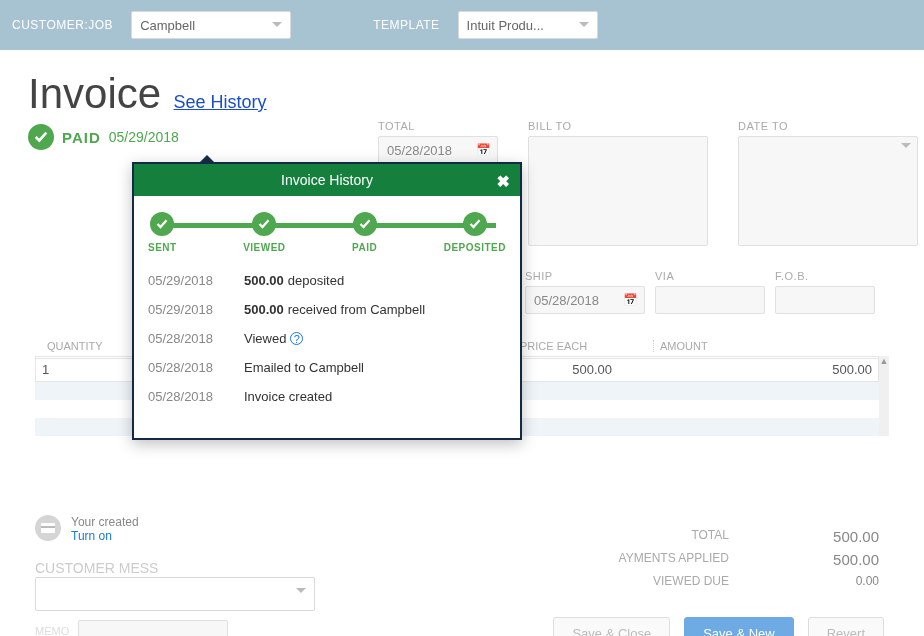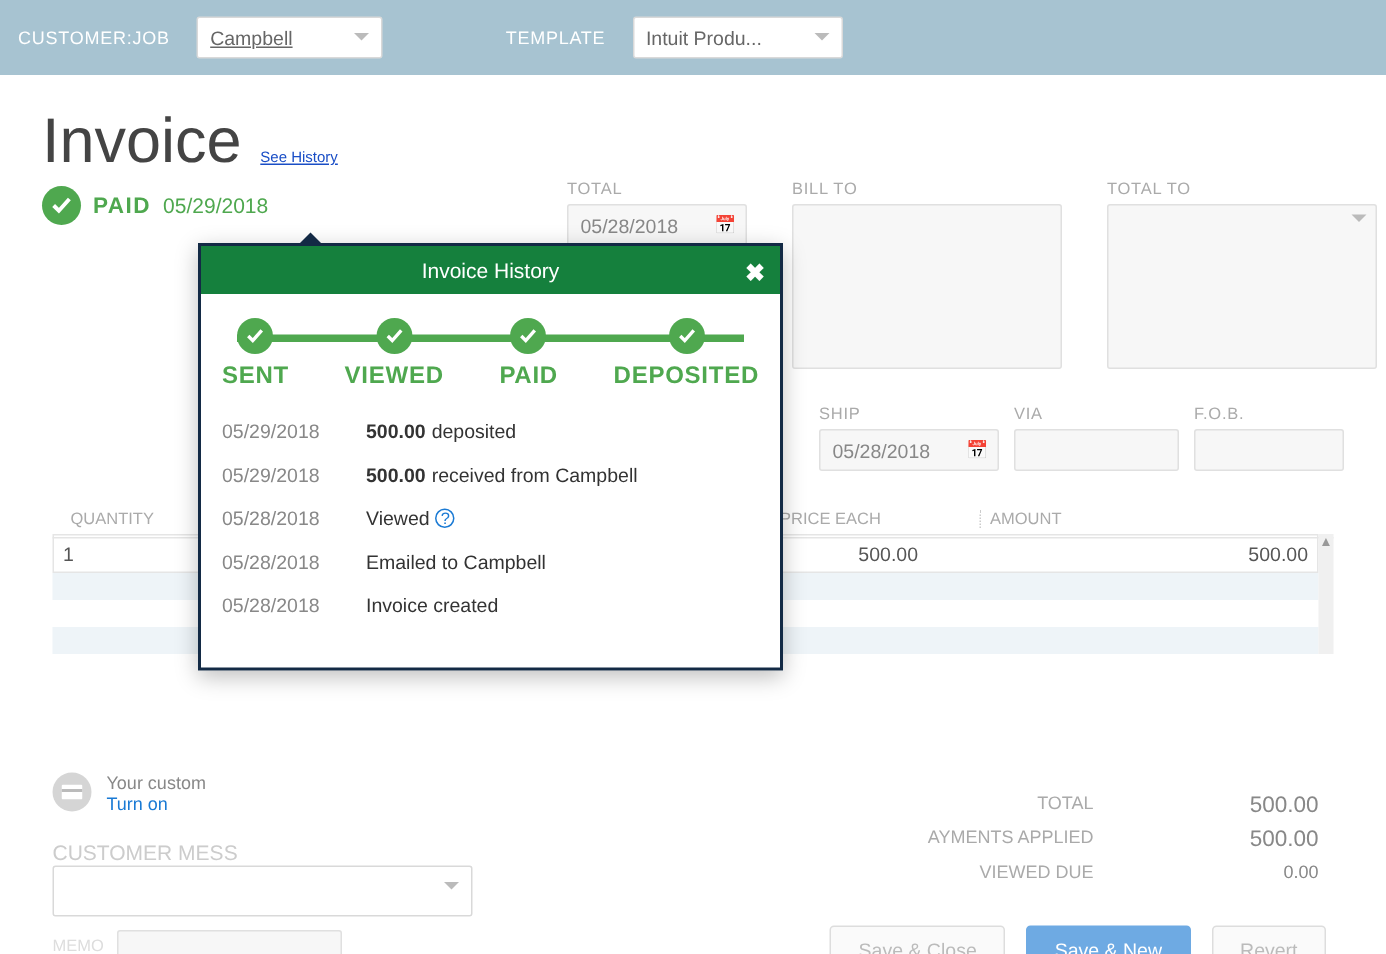--- a/index.html
+++ b/index.html
@@ -3,35 +3,35 @@
 <meta charset="utf-8">
 <style>
   * { box-sizing: border-box; margin: 0; padding: 0; font-family: Arial, Helvetica, sans-serif; }
   body { width: 924px; height: 636px; background: #fff; overflow: hidden; position: relative; }
   .topbar { height: 50px; background: #a7c3d1; display: flex; align-items: center; padding: 0 12px; gap: 18px; color: #fff; font-size: 12px; }
   .topbar .lbl { letter-spacing: 0.5px; }
   .dd { background: #fff; border: 1px solid #d9d9d9; height: 28px; padding: 2px 28px 2px 8px; display:inline-flex; align-items:center; border-radius:2px; color:#666; font-size:13px; position:relative;}
   .dd .caret { position:absolute; right:8px; top:10px; border-top:5px solid #bbb; border-left:5px solid transparent; border-right:5px solid transparent; }
   .content { padding: 20px 28px; position: relative; }
   h1 { font-size: 42px; font-weight: 400; color:#444; display:inline-block; }
-  .see-history { color:#1a4ec6; font-size:10px; text-decoration: underline; margin-left:8px; }
+  .see-history { color:#1a4ec6; font-size:18px; text-decoration: underline; margin-left:8px; }
   .paid-row { display:flex; align-items:center; gap:8px; margin-top:6px; }
   .badge-check { width:26px; height:26px; border-radius:50%; background:#4fa84f; display:flex; align-items:center; justify-content:center; }
   .badge-check svg { width:14px; height:14px; }
   .paid-text { color:#4fa84f; font-weight:bold; font-size:15px; letter-spacing:1px; }
   .paid-date { color:#4fa84f; font-size:14px; }
   .form-cols { display:flex; gap:30px; position:absolute; left:378px; top:70px; }
   .col { display:flex; flex-direction:column; gap:4px; }
   .flabel { color:#aaa; font-size:11px; letter-spacing:0.5px; }
   .input { background:#f7f7f7; border:1px solid #e0e0e0; height:28px; padding:4px 8px; font-size:13px; color:#888; display:flex; align-items:center; border-radius:2px; position:relative; }
   .input.date { width:120px; }
   .input.date .cal { position:absolute; right:6px; color:#bbb; font-size:12px; }
   .bigbox { width:180px; height:110px; background:#f7f7f7; border:1px solid #e0e0e0; border-radius:2px; position:relative; }
   .bigbox .caret2 { position:absolute; right:6px; top:6px; border-top:5px solid #bbb; border-left:5px solid transparent; border-right:5px solid transparent; }
-  .section2 { display:flex; gap:10px; position:absolute; left:525px; top:220px;margin-left:21px; }
+  .section2 { display:flex; gap:10px; position:absolute; left:525px; top:220px; }
   .tbl-header { display:flex; align-items:center; color:#aaa; font-size:11px; border-bottom:1px solid #e5e5e5; padding:10px 6px 6px 6px; position:absolute; left:35px; right:35px; top:280px; }
   .tbl-header > div { border-left:1px dotted #ccc; padding-left:6px; }
   .tbl-header > div:first-child { border-left:none; }
   .th-qty { width:100px;} .th-price{ width:140px; margin-left:auto; padding-left:10px;} .th-amt{ width:230px; padding-left:10px;}
   .tbl-row { display:flex; align-items:center; border:1px solid #e5e5e5; padding:6px; font-size:13px; color:#555; position:absolute; left:35px; right:45px; top:306px; height:26px; }
   .tbl-row .c1{width:100px;} .tbl-row .c2{width:20px;} .tbl-row .cp{ margin-left:auto; width:130px; text-align:right; padding-right:40px;} .tbl-row .ca{ width:220px; text-align:right;}
   .stripe { position:absolute; left:35px; right:45px; top:332px; height:18px; background:#eef4f8; }
   .stripe2 { position:absolute; left:35px; right:45px; top:368px; height:18px; background:#eef4f8; }
   .scroll-up { position:absolute; right:35px; top:306px; width:10px; height:80px; background:#f0f0f0; display:flex; align-items:flex-start; justify-content:center; }
   .footer-left { position:absolute; left:35px; top:465px; display:flex; align-items:flex-start; gap:10px; color:#888; font-size:12px; }
@@ -52,35 +52,35 @@
   
   .popup { position:absolute; left:132px; top:162px; width:390px; background:#fff; border:2px solid #132a45; box-shadow:0 4px 14px rgba(0,0,0,0.25); z-index:20; }
   .popup-hdr { background:#15803d; color:#fff; font-size:14px; text-align:center; padding:8px; position:relative; }
   .popup-close { position:absolute; right:10px; top:8px; font-size:16px; cursor:pointer; font-weight:bold; }
   .popup-body { padding:16px 14px 34px 14px; }
   .track { display:flex; justify-content:space-between; align-items:center; position:relative; margin-bottom:2px; }
   .track::before { content:''; position:absolute; left:10px; right:10px; top:11px; height:5px; background:#4fa84f; z-index:0; }
   .node { z-index:1; display:flex; flex-direction:column; align-items:center; gap:6px; }
   .node .noderound { width:24px; height:24px; border-radius:50%; background:#4fa84f; display:flex; align-items:center; justify-content:center; }
   .node .noderound svg { width:12px; height:12px; }
-  .node .nlbl { font-size:16px; font-weight:bold; color:#4fa84f; letter-spacing:0.5px;text-align:right; }
+  .node .nlbl { font-size:10px; font-weight:bold; color:#4fa84f; letter-spacing:0.5px;text-align:right; }
   .hist-list { margin-top:20px; display:flex; flex-direction:column; gap:14px; font-size:13px; }
   .hist-row { display:flex; gap:18px; align-items:center; }
   .hist-date { color:#888; width:78px; }
   .hist-desc { color:#333; display:flex; gap:4px; align-items:center; }
   .bold { font-weight:bold; }
   .info-ic { color:#1a7ad4; font-size:11px; border:1px solid #1a7ad4; border-radius:50%; width:13px; height:13px; display:inline-flex; align-items:center; justify-content:center; }
   .arrow-down { position:absolute; left:198px; top:155px; width:0; height:0; border-left:9px solid transparent; border-right:9px solid transparent; border-bottom:9px solid #132a45; z-index:21; }
 </style>
 </head>
 <body>
 
 <div class="topbar">
   <span class="lbl">CUSTOMER:JOB</span>
-  <div class="dd" style="width:124px;text-decoration:underline;">
+  <div class="dd" style="width:160px;">
     <span>Campbell</span>
     <span class="caret"></span>
   </div>
   <span class="lbl" style="margin-left:64px;">TEMPLATE</span>
   <div class="dd" style="width:140px;">
     <span>Intuit Produ...</span>
     <span class="caret"></span>
   </div>
 </div>
 
@@ -104,21 +104,21 @@
         <span>05/28/2018</span>
         <span class="cal">📅</span>
       </div>
       <span class="flabel" style="margin-top:10px;">INVOICE #</span>
     </div>
     <div class="col">
       <span class="flabel">BILL TO</span>
       <div class="bigbox"></div>
     </div>
     <div class="col">
-      <span class="flabel">TOTAL TO</span>
+      <span class="flabel">DATE TO</span>
       <div class="bigbox">
         <span class="caret2"></span>
       </div>
     </div>
   </div>
 
   <div class="section2">
     <div class="col">
       <span class="flabel">SHIP</span>
       <div class="input date">
@@ -157,21 +157,21 @@
   </div>
 
   <div class="footer-left">
     <span class="cc-icon">
       <svg width="14" height="10" viewBox="0 0 14 10">
           <rect width="14" height="10" rx="1" fill="#fff"></rect>
           <rect y="3" width="14" height="2" fill="#bbb"></rect>
         </svg>
     </span>
     <div>
-      <div>Your custom</div>
+      <div>Your created</div>
       <a class="turn-on">Turn on</a>
     </div>
   </div>
   <span class="cmsg-lbl">CUSTOMER MESS</span>
   <div class="cmsg-dd dd">
     <span class="caret"></span>
   </div>
   <span class="memo-lbl">MEMO</span>
   <div class="memo-in input"></div>
 

